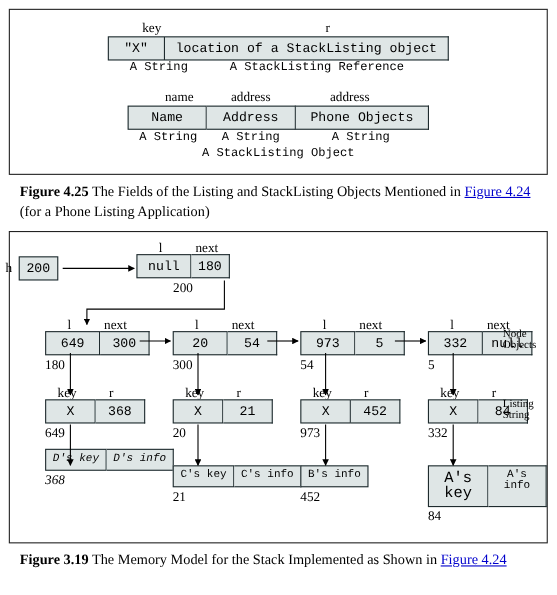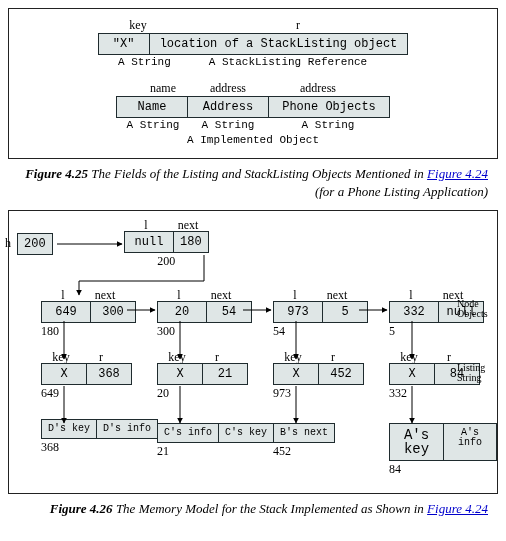--- a/index.html
+++ b/index.html
@@ -14,24 +14,23 @@
   .panel {
     border: 1px solid #222;
     padding: 10px 8px 12px;
     margin-bottom: 6px;
     position: relative;
     font-size: 12px;
     line-height: 1;
   }
   .caption {
     font-size: 13px;
-    text-align: right;
+    text-align: left;
     margin: 4px 10px 10px;
     line-height: 1.35;
-    font-style: italic;
   }
   .link { color: #0000cc; text-decoration: underline; cursor: pointer; }
   
   .boxrow { display: inline-flex; }
   .cell {
     border: 1px solid #1f2b2e;
     padding: 4px 10px;
     text-align: center;
     font-family: "Courier New", Courier, monospace;
     font-size: 12px;
@@ -85,21 +84,21 @@
     <div class="boxrow">
       <div class="cell fill" style="min-width:50px;">Name</div>
       <div class="cell fill" style="min-width:60px;">Address</div>
       <div class="cell fill" style="min-width:100px;">Phone Objects</div>
     </div>
     <div class="fig25-grouplabels">
       <span style="width:60px; text-align:center;">A String</span>
       <span style="width:70px; text-align:center;">A String</span>
       <span style="width:110px; text-align:center;">A String</span>
     </div>
-    <div class="mono" style="font-size:11px; margin-top:2px;">A Implemented Object</div>
+    <div class="mono" style="font-size:11px; margin-top:2px;">A StackListing Object</div>
   </div>
 </div>
 
 <div class="caption">
   <b>Figure 4.25</b><span> The Fields of the Listing and StackListing Objects Mentioned in </span><span class="link">Figure 4.24</span><span> (for a Phone Listing Application)</span>
 </div>
 
 <div class="panel fig26">
 
   <div class="node-group" style="left:8px; top:22px;">
@@ -177,30 +176,30 @@
       <div class="node-group" style="left: 380px; top: 140px;"><div class="labrow">
           <span class="lab it" style="width: 40px; text-align: center;">key</span>
           <span class="lab it" style="width: 40px; text-align: center;">r</span>
         </div><div class="boxrow">
           <div class="cell fill narrow" style="min-width: 32px;">X</div>
           <div class="cell fill narrow" style="min-width: 32px;">84</div>
         </div><div class="lab" style="margin-top: 2px;">332</div></div>
     </div>
 
   <div id="stacks-row">
-      <div class="node-group" style="left: 32px; top: 208px;"><div class="boxrow">
+      <div class="node-group" style="left: 32px; top: 197px; font-style: italic;"><div class="boxrow">
           <div class="cell fill narrow" style="font-size: 10px; min-width: 40px;">D's key</div>
           <div class="cell fill narrow" style="font-size: 10px; min-width: 40px;">D's info</div>
         </div><div class="lab" style="margin-top: 2px;">368</div></div>
       <div class="node-group" style="left: 148px; top: 212px;"><div class="boxrow">
+          <div class="cell fill narrow" style="font-size: 10px; min-width: 40px;">C's key</div>
           <div class="cell fill narrow" style="font-size: 10px; min-width: 40px;">C's info</div>
-          <div class="cell fill narrow" style="font-size: 10px; min-width: 40px;">C's key</div>
         </div><div class="lab" style="margin-top: 2px;">21</div></div>
       <div class="node-group" style="left: 264px; top: 212px;"><div class="boxrow">
-          <div class="cell fill narrow" style="font-size: 10px; min-width: 40px;">B's next</div>
+          <div class="cell fill narrow" style="font-size: 10px; min-width: 40px;">B's info</div>
         </div><div class="lab" style="margin-top: 2px;">452</div></div>
       <div class="node-group" style="left: 380px; top: 212px;"><div class="boxrow">
           <div class="cell fill narrow" style="font-size: 14px; min-width: 40px;">A's key</div>
           <div class="cell fill narrow" style="font-size: 10px; min-width: 40px;">A's info</div>
         </div><div class="lab" style="margin-top: 2px;">84</div></div>
     </div>
 
   <div class="side-label" style="right:4px; top:88px; width:36px;">Node Objects</div>
   <div class="side-label" style="right:4px; top:152px; width:36px;">Listing String</div>
 
@@ -226,14 +225,14 @@
 
     <line x1="55" y1="175" x2="55" y2="212" stroke="#000" stroke-width="1" marker-end="url(#ah)"></line>
     <line x1="171" y1="175" x2="171" y2="212" stroke="#000" stroke-width="1" marker-end="url(#ah)"></line>
     <line x1="287" y1="175" x2="287" y2="212" stroke="#000" stroke-width="1" marker-end="url(#ah)"></line>
     <line x1="403" y1="175" x2="403" y2="212" stroke="#000" stroke-width="1" marker-end="url(#ah)"></line>
   </svg>
 
 </div>
 
 <div class="caption">
-  <b>Figure 4.26</b><span> The Memory Model for the Stack Implemented as Shown in </span><span class="link">Figure 4.24</span>
+  <b>Figure 3.19</b><span> The Memory Model for the Stack Implemented as Shown in </span><span class="link">Figure 4.24</span>
 </div>
 
 </body></html>

